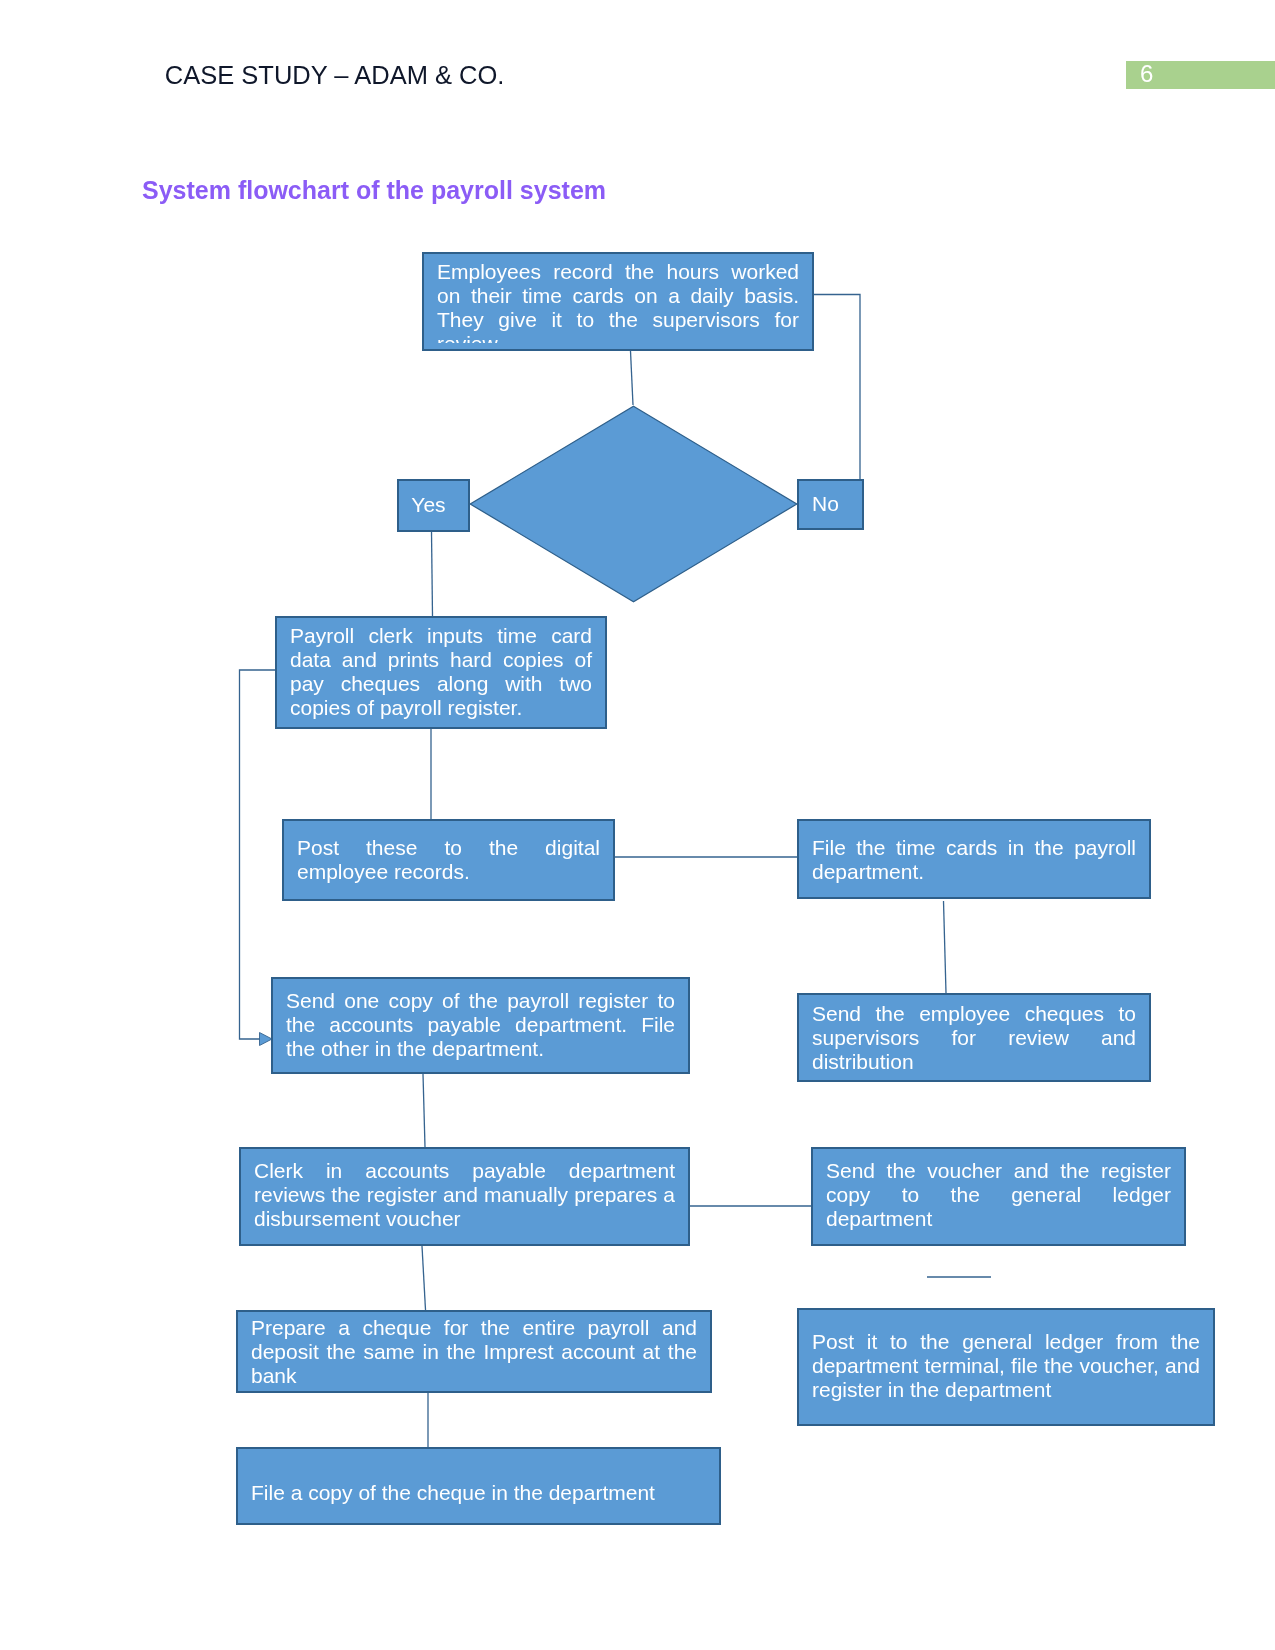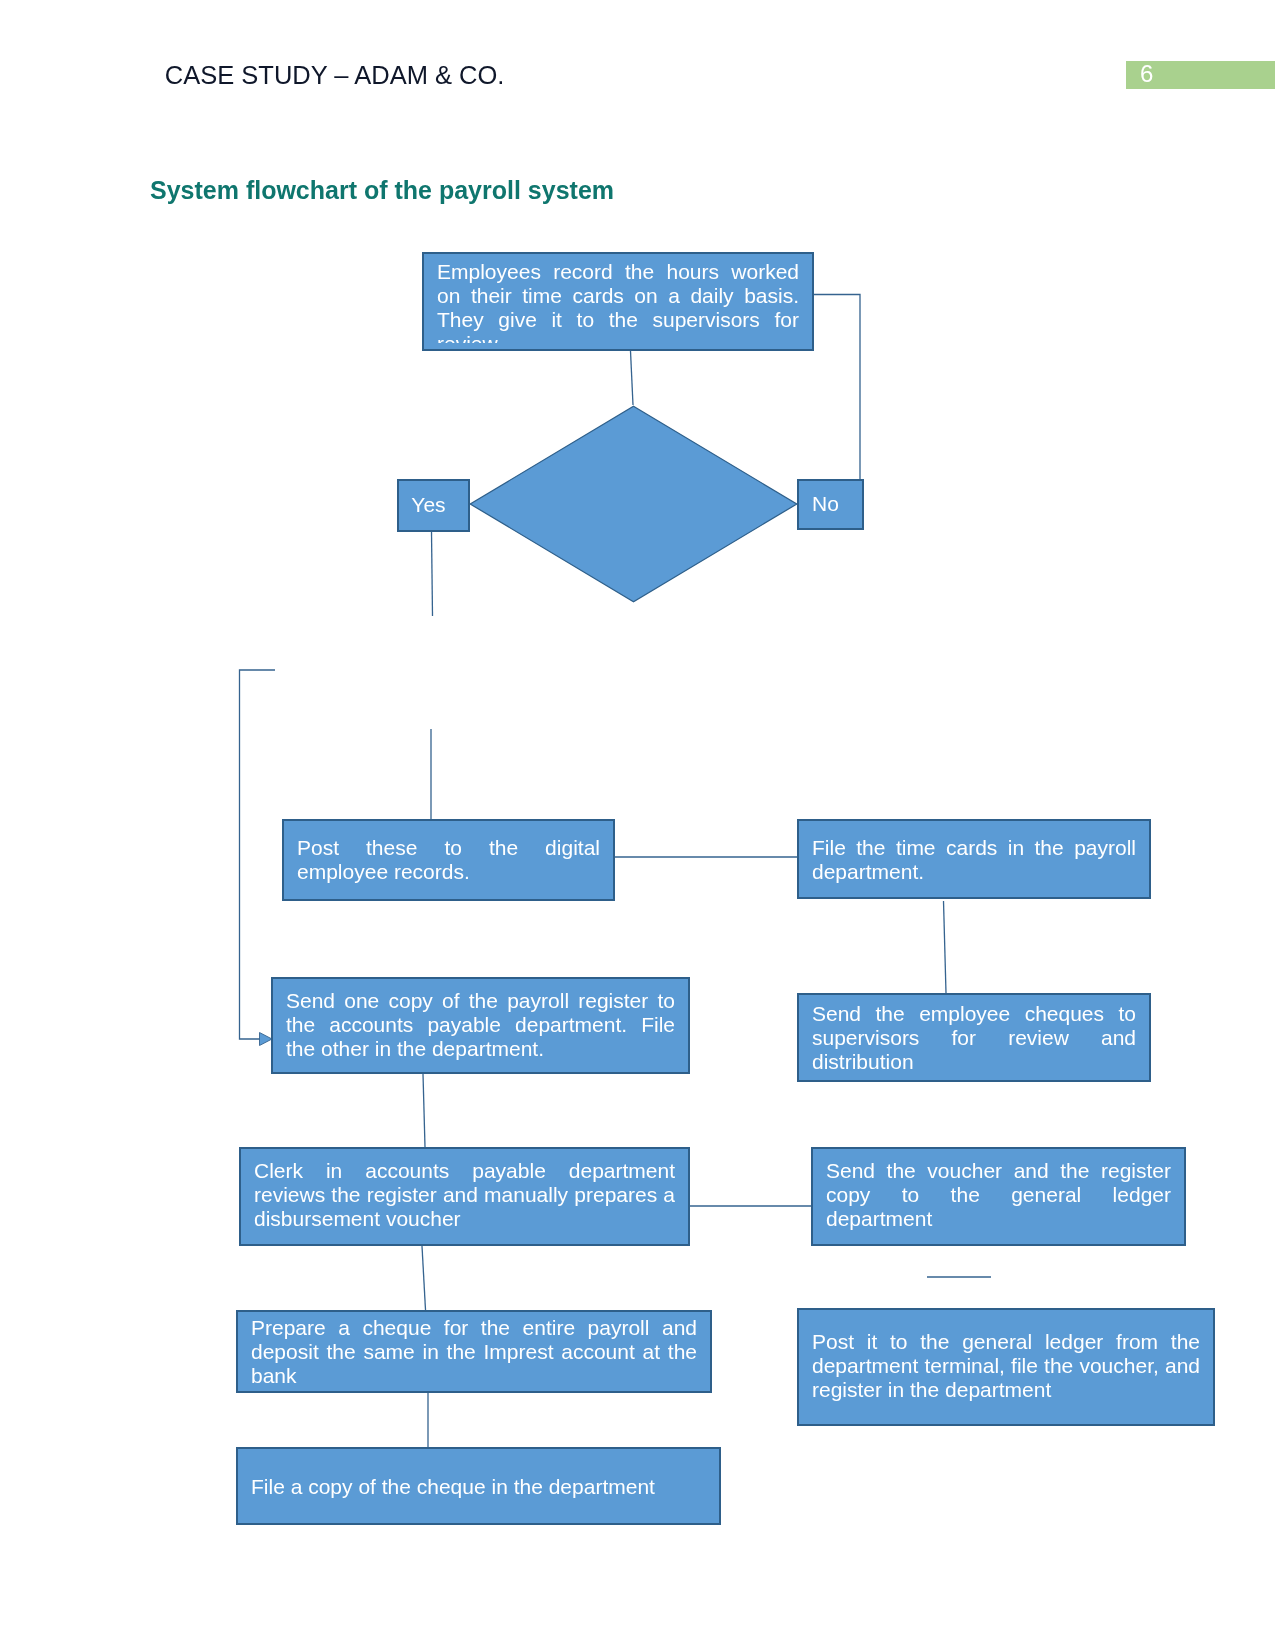--- a/index.html
+++ b/index.html
@@ -21,22 +21,22 @@
   }
   .page-badge {
     position:absolute; left:1126px; top:61px; width:149px; height:28px;
     background:#A9D18E;
   }
   .page-badge span {
     position:absolute; left:14px; top:-1px;
     font-size:24px; line-height:28px; color:#ffffff;
   }
   .section-title {
-    position:absolute; left:150px; top:175.6px;
-    font-size:25px; font-weight:bold; color:#0f766e;
+    position:absolute; left:142px; top:175.6px;
+    font-size:25px; font-weight:bold; color:#8b5cf6;
     white-space:nowrap;
   }
 
   
   #flow { position:absolute; left:0; top:0; width:1275px; height:1650px; }
   .node {
     position:absolute;
     background:#5B9BD5;
     border:2px solid #2E5F8A;
     box-sizing:border-box;
@@ -120,20 +120,23 @@
     </div>
 
     <div class="node ctr" style="left:397px; top:479px; width:73px; height:53px;">
       <div class="txt">Yes</div>
     </div>
 
     <div class="node ctr" style="left:797px; top:479px; width:67px; height:51px;">
       <div class="txt">No</div>
     </div>
 
+    <div class="node just" style="left:275px; top:616px; width:332px; height:113px;">
+      <div class="txt" style="top:6px;">Payroll clerk inputs time card data and prints hard copies of pay cheques along with two copies of payroll register.</div>
+    </div>
 
     <div class="node just" style="left:282px; top:819px; width:333px; height:82px;">
       <div class="txt" style="top:15px;">Post these to the digital employee records.</div>
     </div>
 
     <div class="node just" style="left:797px; top:819px; width:354px; height:80px;">
       <div class="txt" style="top:15px;">File the time cards in the payroll department.</div>
     </div>
 
     <div class="node just" style="left:271px; top:977px; width:419px; height:97px;">
@@ -154,18 +157,18 @@
 
     <div class="node just" style="left:236px; top:1310px; width:476px; height:83px;">
       <div class="txt" style="top:4px;">Prepare a cheque for the entire payroll and deposit the same in the Imprest account at the bank</div>
     </div>
 
     <div class="node just" style="left:797px; top:1308px; width:418px; height:118px;">
       <div class="txt" style="top:20px;">Post it to the general ledger from the department terminal, file the voucher, and register in the department</div>
     </div>
 
     <div class="node just" style="left:236px; top:1447px; width:485px; height:78px;">
-      <div class="txt" style="top:26px;">File a copy of the cheque in the department</div>
+      <div class="txt" style="top:32px;">File a copy of the cheque in the department</div>
     </div>
 
   </div>
 
 </div>
 
 </body></html>

